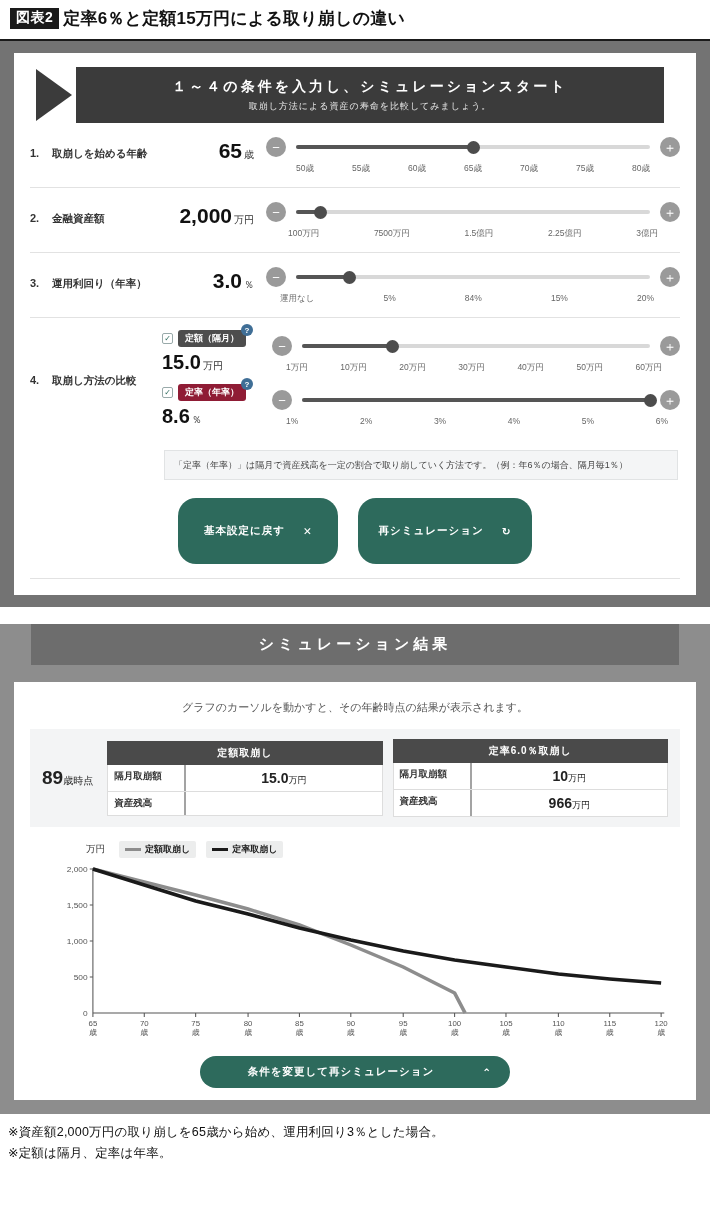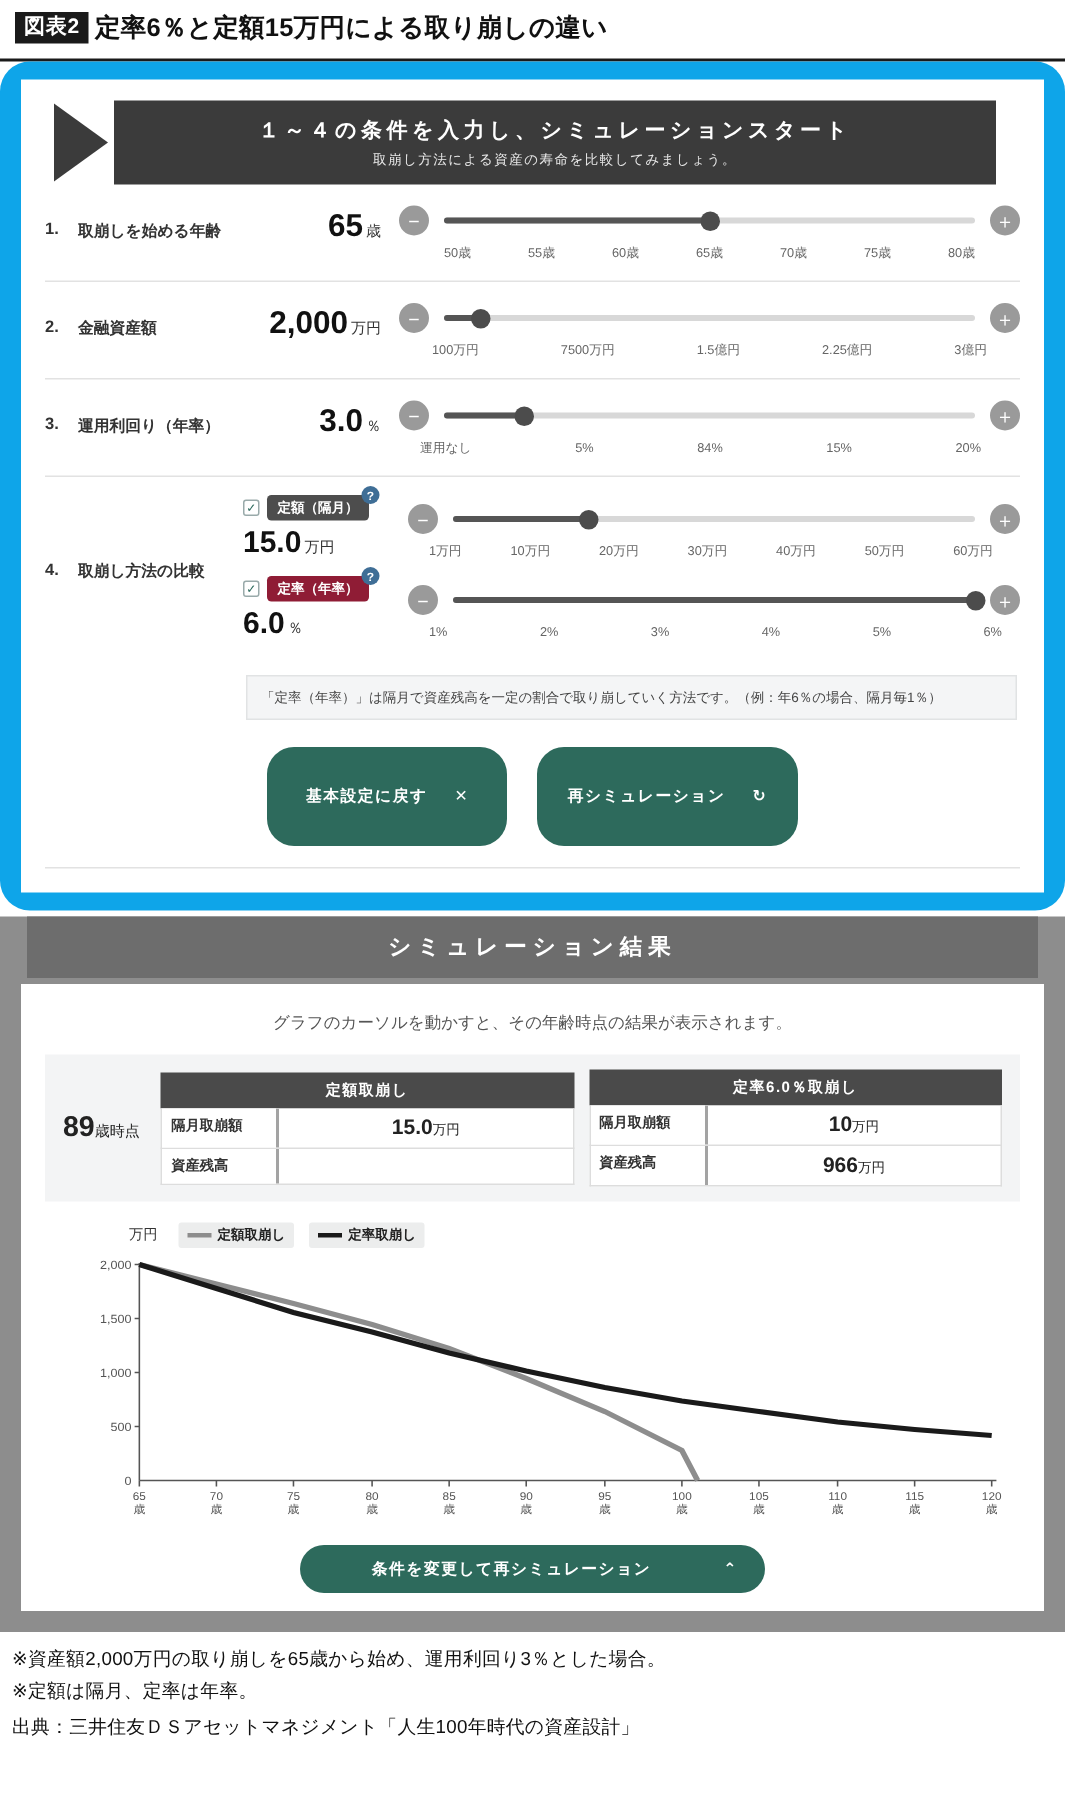--- a/index.html
+++ b/index.html
@@ -20,21 +20,21 @@
     border-bottom: 2px solid #1a1a1a;
   }
   .fig-badge {
     background:#1a1a1a; color:#fff; font-weight:bold;
     font-size:14px; padding:2px 6px 3px; letter-spacing:0.5px;
     line-height:1.1;
   }
   .fig-title { font-size:17px; font-weight:bold; color:#111; letter-spacing:0.2px; }
 
   
-  .sim-wrap { background:#0ea5e9; padding:12px 14px;border-radius:20px; }
+  .sim-wrap { background:#737373; padding:12px 14px; }
   .sim-card { background:#fff; padding:10px 16px 16px; }
 
   .banner {
     position:relative; background:#3b3b3b; height:56px; margin:4px 16px 0 46px;
     display:flex; flex-direction:column; align-items:center; justify-content:center;
   }
   .banner:before {
     content:""; position:absolute; left:-40px; top:2px;
     border-top: 26px solid transparent; border-bottom: 26px solid transparent;
     border-left: 36px solid #3b3b3b;
@@ -105,21 +105,21 @@
     display:flex; align-items:center; justify-content:center; gap:18px;
     background:#2d6a5c; color:#fff; border-radius:18px; font-size:10.5px; font-weight:bold;
     padding:26px 20px; min-width:160px; letter-spacing:1px;
   }
 
   .sep { border-top:1px solid #e2e2e2; margin-top:14px; }
 
   
   .result-head {
     background:#6d6d6d; color:#fff; text-align:center; font-size:15px; font-weight:bold;
-    letter-spacing:4px; padding:11px 0; margin:4px;
+    letter-spacing:4px; padding:11px 0; margin:17px;
   }
   .result-wrap { background:#8d8d8d; padding:0 14px 14px; }
   .result-card { background:#fff; padding:16px 16px 10px; }
   .result-hint { text-align:center; font-size:11px; color:#555; margin:2px 0 14px; }
 
   .tables { display:flex; align-items:center; justify-content:center; gap:10px; background:#f3f4f5; padding:10px 12px; }
   .age-point { font-size:10px; color:#222; white-space:nowrap; padding-right:4px; }
   .age-point b { font-size:19px; }
   .rtable { flex:1; }
   .rtable .th {
@@ -288,21 +288,21 @@
           <div class="method-item">
             <div class="method-value">
               <div class="chk-line">
                 <div class="chkbox">✓</div>
                 <div class="tag red">
                   <span>定率（年率）</span>
                   <span class="qmark">?</span>
                 </div>
               </div>
               <div class="method-num">
-                <span class="val-num">6.0</span><span class="val-unit">％</span>
+                <span class="val-num">8.6</span><span class="val-unit">％</span>
               </div>
             </div>
             <div class="method-slider">
               <div class="slider-line">
                 <div class="rnd-btn">−</div>
                 <div class="track">
                   <div class="fill" style="width:100%"></div>
                   <div class="knob" style="left:100%"></div>
                 </div>
                 <div class="rnd-btn">＋</div>
@@ -456,16 +456,15 @@
           <span style="flex:1;text-align:center">条件を変更して再シミュレーション</span>
           <span>⌃</span>
         </div>
       </div>
     </div>
   </div>
 
   <div class="footer">
     <p>※資産額2,000万円の取り崩しを65歳から始め、運用利回り3％とした場合。</p>
     <p>※定額は隔月、定率は年率。</p>
-    <p class="src">出典：三井住友ＤＳアセットマネジメント「人生100年時代の資産設計」</p>
   </div>
 
 </div>
 
 </body></html>

